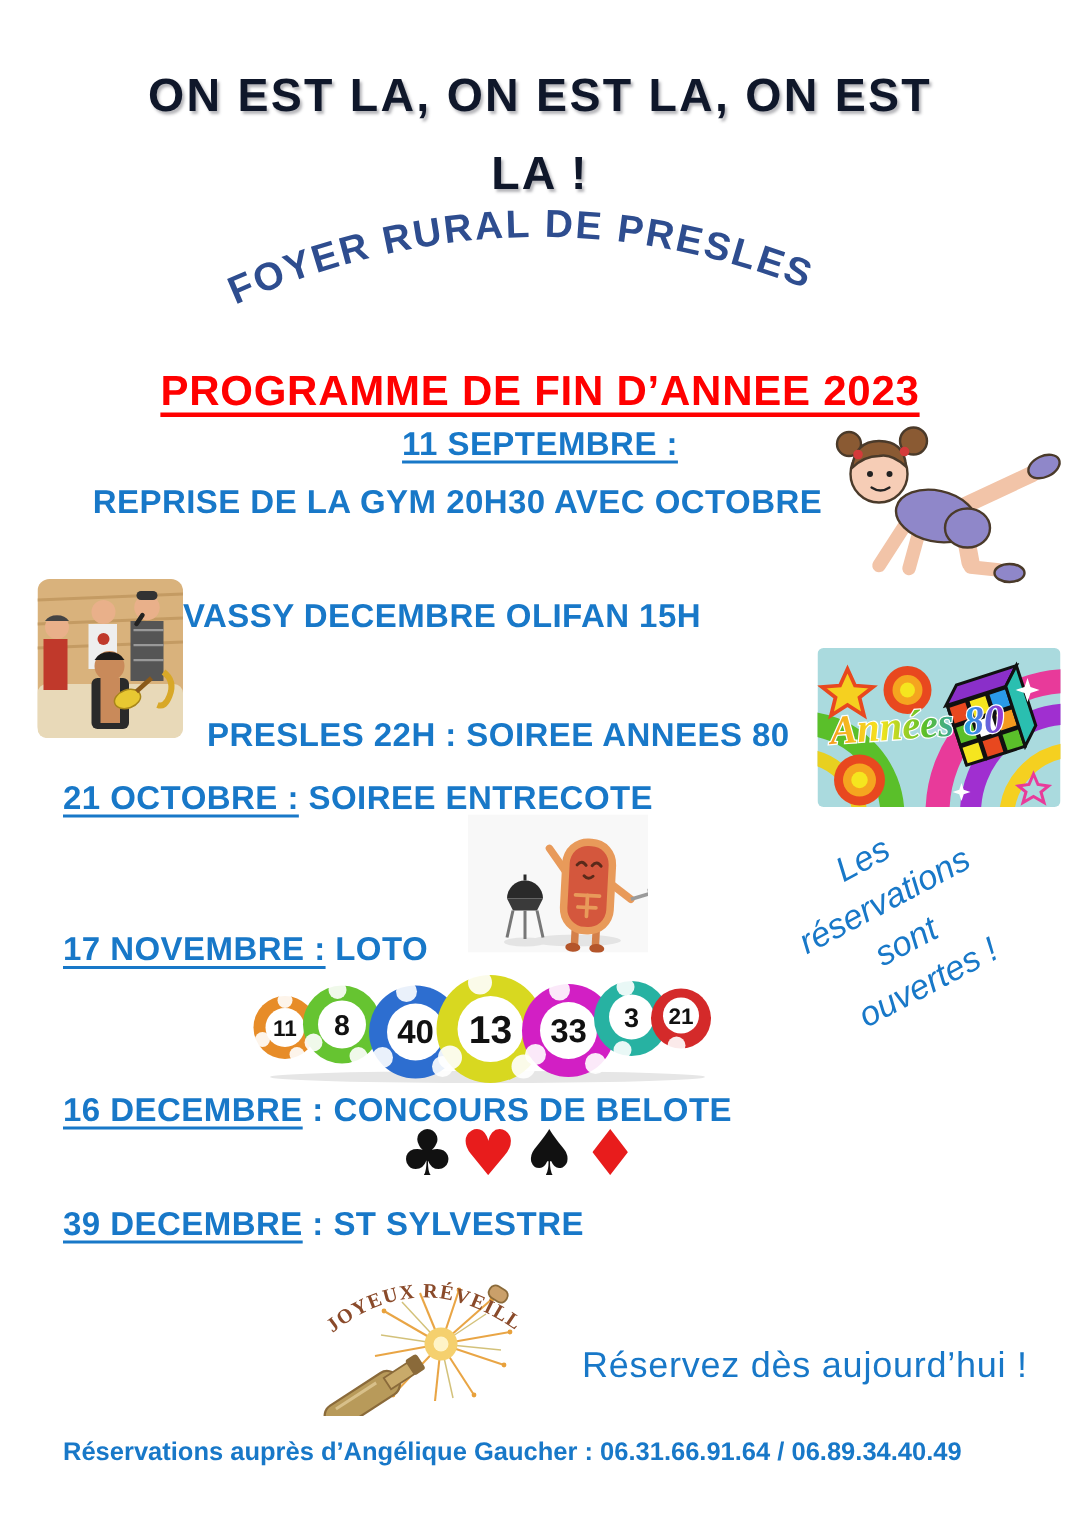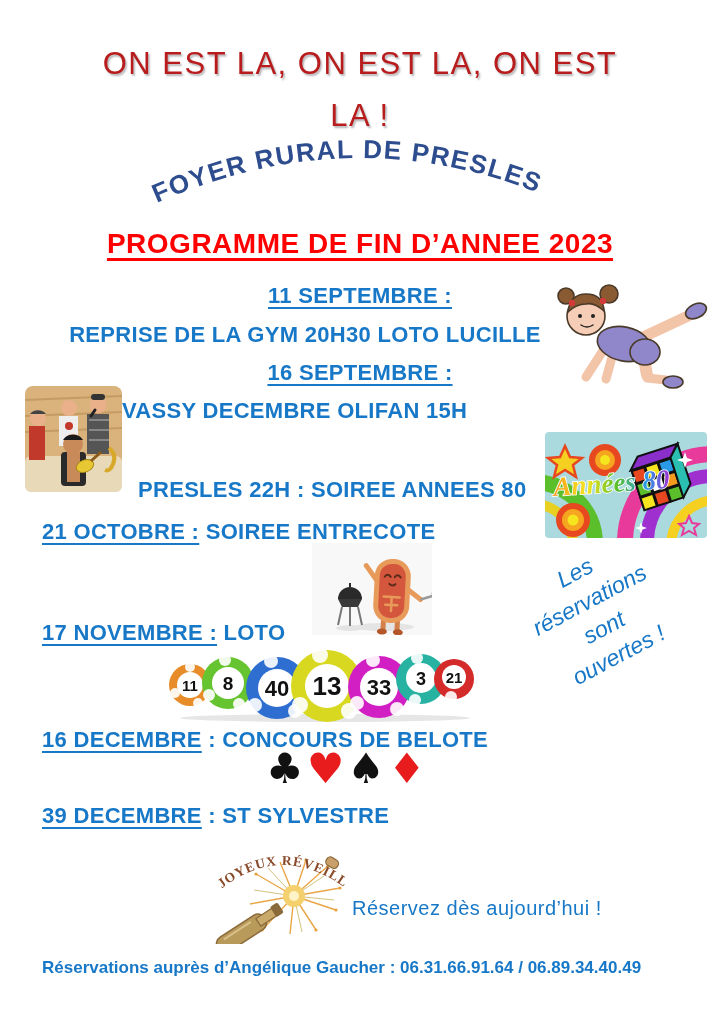--- a/index.html
+++ b/index.html
@@ -1,31 +1,31 @@
 <!DOCTYPE html>
 <html><head>
 <meta charset="utf-8">
 <style>
   html,body{margin:0;padding:0;background:#fff;}
   #page{position:relative;width:720px;height:1014px;background:#ffffff;overflow:hidden;
         font-family:"Liberation Sans",sans-serif;}
   .abs{position:absolute;}
   
-  .main-title{left:0;right:0;text-align:center;color:#b91c1c;font-weight:normal;
+  .main-title{left:0;right:0;text-align:center;color:#0f172a;font-weight:bold;
               font-size:31px;letter-spacing:1.5px;
               text-shadow:1.5px 2px 2px rgba(90,90,100,.45);}
   .prog-title{left:0;right:0;text-align:center;color:#ff0000;font-weight:bold;
               font-size:28px;letter-spacing:.5px;text-decoration:underline;
               text-decoration-thickness:2.5px;text-underline-offset:5px;}
   .evt{color:#1878c8;font-weight:bold;font-size:22px;letter-spacing:.3px;white-space:nowrap;}
   .evt .u{text-decoration:underline;text-decoration-thickness:2px;text-underline-offset:4px;}
   .centered{left:0;right:0;text-align:center;}
   .note-rot{color:#1878c8;font-size:23px;font-style:italic;text-align:center;
             line-height:1.35;transform:rotate(-28deg);width:210px;}
-  .cta{color:#1878c8;font-size:20px;letter-spacing:.5px;white-space:nowrap;}
+  .cta{color:#1878c8;font-size:24px;letter-spacing:.5px;white-space:nowrap;margin-left:36px;}
   .footer{color:#1878c8;font-weight:bold;font-size:17px;white-space:nowrap;}
   .suits{font-size:42px;line-height:1;letter-spacing:3px;white-space:nowrap;
          font-family:"DejaVu Sans",sans-serif;}
   .suit-black{color:#111111;}
   .suit-red{color:#e81c1c;}
 </style>
 </head>
 <body>
 
 <div id="page">
@@ -35,26 +35,26 @@
 
   <svg class="abs" style="left:140px;top:132px;" width="440" height="80" viewBox="0 0 440 80">
     <defs>
         <path id="archPath" d="M 15,72 Q 220,-20 425,72" fill="none"></path>
       </defs>
     <text font-family="Liberation Sans, sans-serif" font-size="26" font-weight="bold" fill="#2e4d8f" letter-spacing="1.5">
       <textPath href="#archPath" startOffset="2">FOYER RURAL DE PRESLES</textPath>
     </text>
   </svg>
 
-  <div class="abs prog-title" style="top:228px;">PROGRAMME DE FIN D’ANNEE 2023</div>
+  <div class="abs prog-title" style="top:245px;">PROGRAMME DE FIN D’ANNEE 2023</div>
 
   <div class="abs evt centered" style="top:283px;">
     <span class="u">11 SEPTEMBRE :</span>
   </div>
-  <div class="abs evt" style="top:322px;left:40px;width:530px;text-align:center;">REPRISE DE LA GYM 20H30 LOTO LUCILLE</div>
+  <div class="abs evt" style="top:322px;left:40px;width:530px;text-align:center;">REPRISE DE LA GYM 20H30 AVEC OCTOBRE</div>
 
   <svg class="abs" style="left:546px;top:278px;" width="168" height="120" viewBox="0 0 168 120">
     <g stroke="#4a3a2a" stroke-width="1.6">
       <line x1="95" y1="60" x2="142" y2="38" stroke="#f2c4a8" stroke-width="11" stroke-linecap="round"></line>
       <ellipse cx="150" cy="33" rx="11" ry="7" fill="#8f87c9" transform="rotate(-25 150 33)"></ellipse>
       <line x1="96" y1="70" x2="101" y2="97" stroke="#f2c4a8" stroke-width="12" stroke-linecap="round"></line>
       <line x1="101" y1="100" x2="120" y2="102" stroke="#f2c4a8" stroke-width="9" stroke-linecap="round"></line>
       <ellipse cx="127" cy="104" rx="10" ry="6" fill="#8f87c9"></ellipse>
       <line x1="60" y1="68" x2="40" y2="99" stroke="#f2c4a8" stroke-width="9" stroke-linecap="round"></line>
       <line x1="68" y1="72" x2="60" y2="101" stroke="#f2c4a8" stroke-width="9" stroke-linecap="round"></line>
@@ -65,23 +65,20 @@
       <circle cx="40" cy="38" r="19" fill="#f6cdb6"></circle>
       <path d="M 22,34 Q 24,16 40,16 Q 57,16 58,33 Q 48,24 40,26 Q 30,26 22,34 Z" fill="#8a5a33"></path>
       <circle cx="26" cy="25" r="3.2" fill="#d43a3a" stroke="none"></circle>
       <circle cx="57" cy="23" r="3.2" fill="#d43a3a" stroke="none"></circle>
     </g>
     <circle cx="34" cy="38" r="2" fill="#222"></circle>
     <circle cx="47" cy="38" r="2" fill="#222"></circle>
     <path d="M 35,47 Q 41,51 47,47" fill="none" stroke="#222" stroke-width="1.5" stroke-linecap="round"></path>
   </svg>
 
-  <div class="abs evt centered" style="top:360px;">
-    <span class="u">16 SEPTEMBRE :</span>
-  </div>
 
   <svg class="abs" style="left:25px;top:386px;" width="97" height="106" viewBox="0 0 97 106">
     <rect x="0" y="0" width="97" height="106" rx="8" fill="#d9b27c"></rect>
     <g stroke="#c49b63" stroke-width="2">
       <line x1="0" y1="14" x2="97" y2="10"></line>
         <line x1="0" y1="30" x2="97" y2="26"></line>
         <line x1="0" y1="46" x2="97" y2="42"></line>
     </g>
     <rect x="0" y="70" width="97" height="36" rx="6" fill="#e8d9b8"></rect>
     <rect x="4" y="40" width="16" height="34" fill="#c0392b"></rect>

